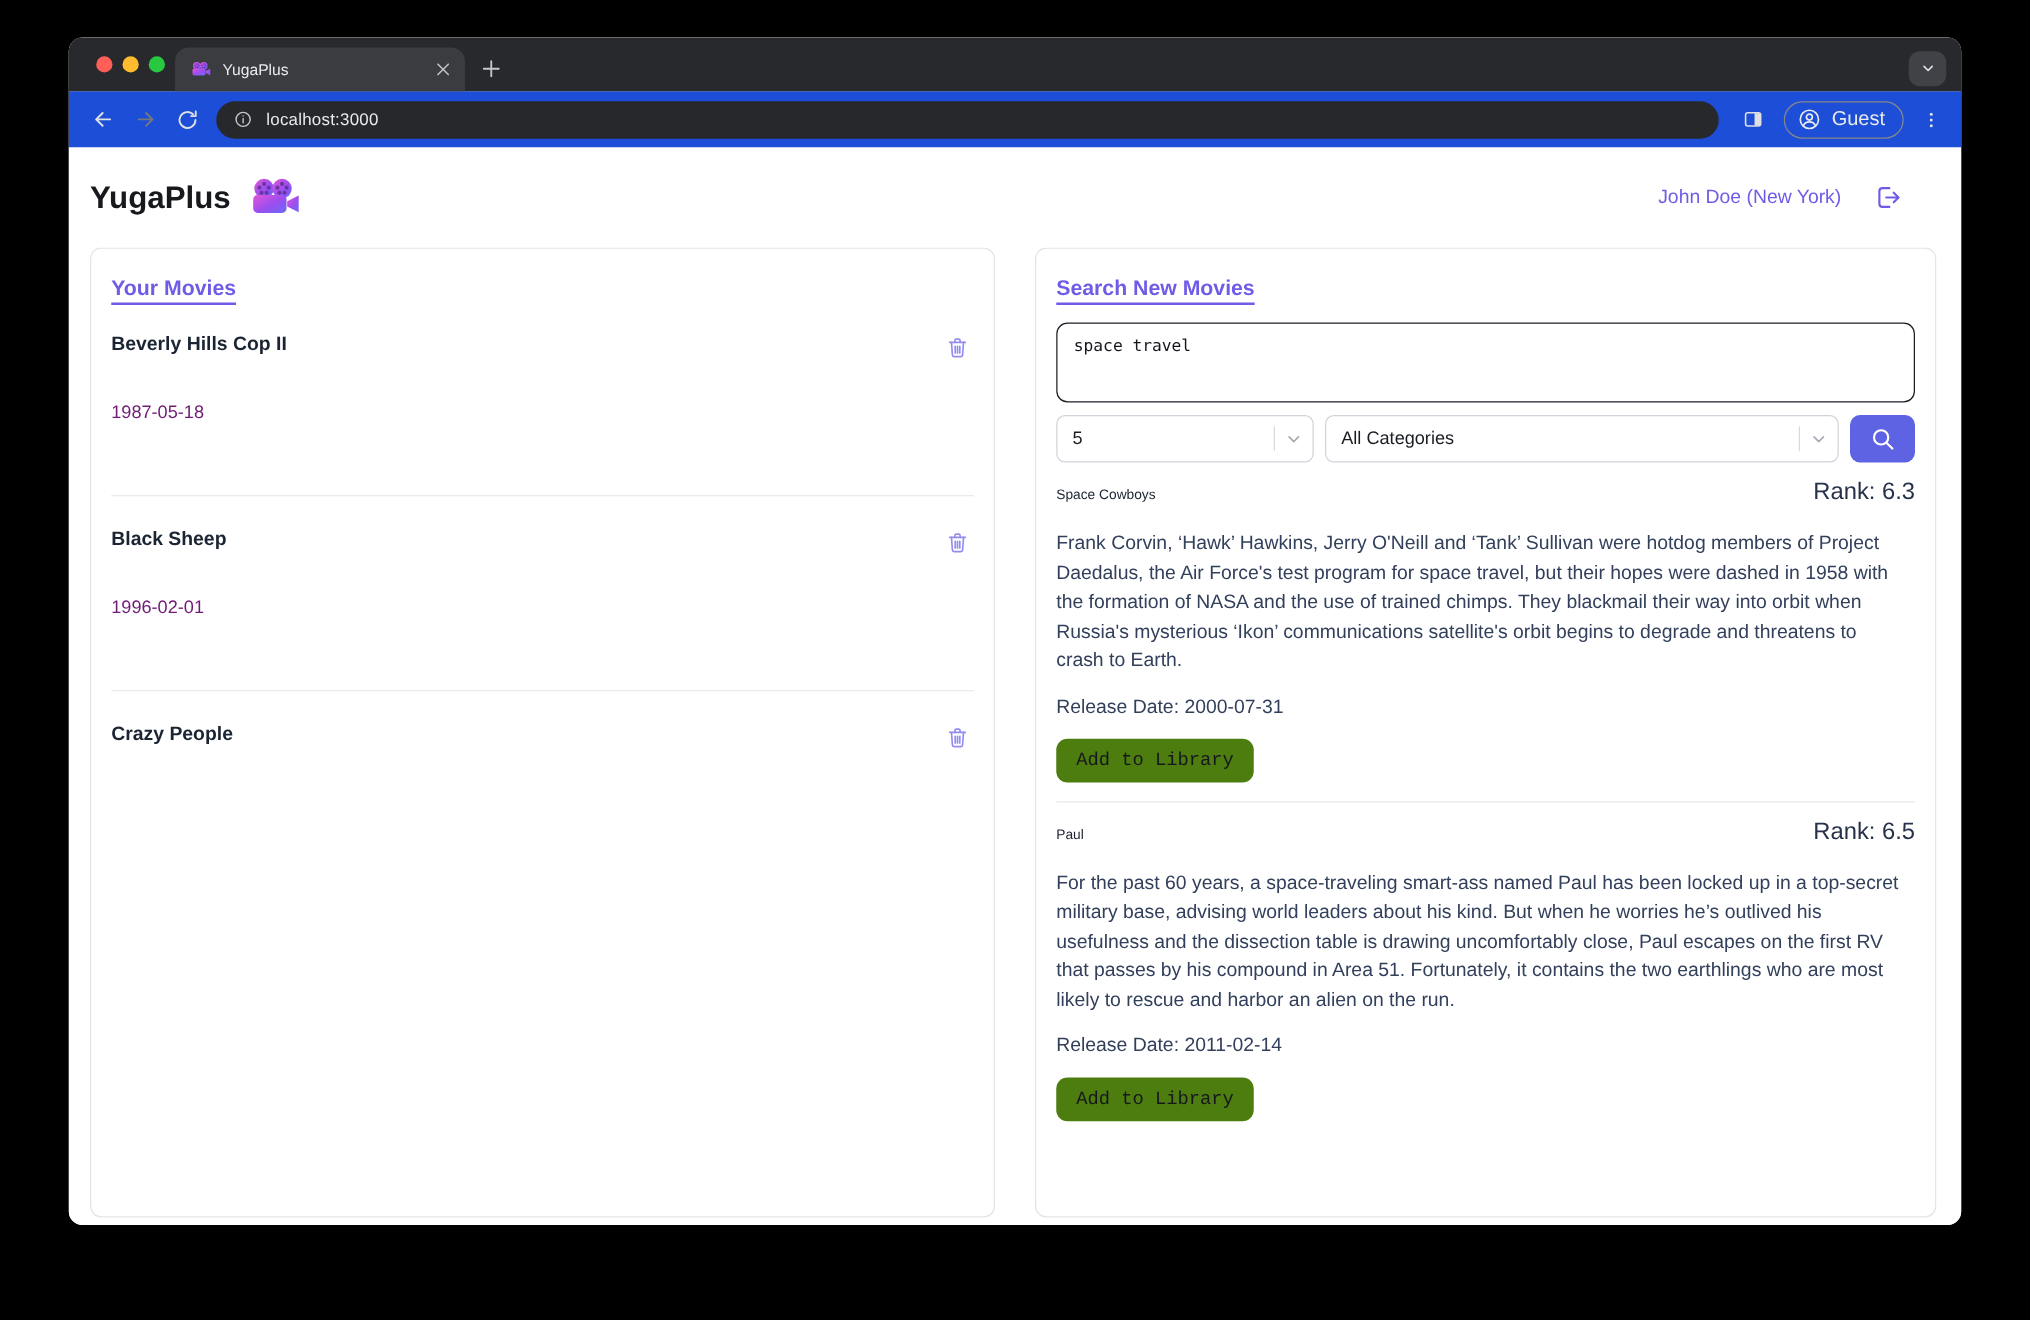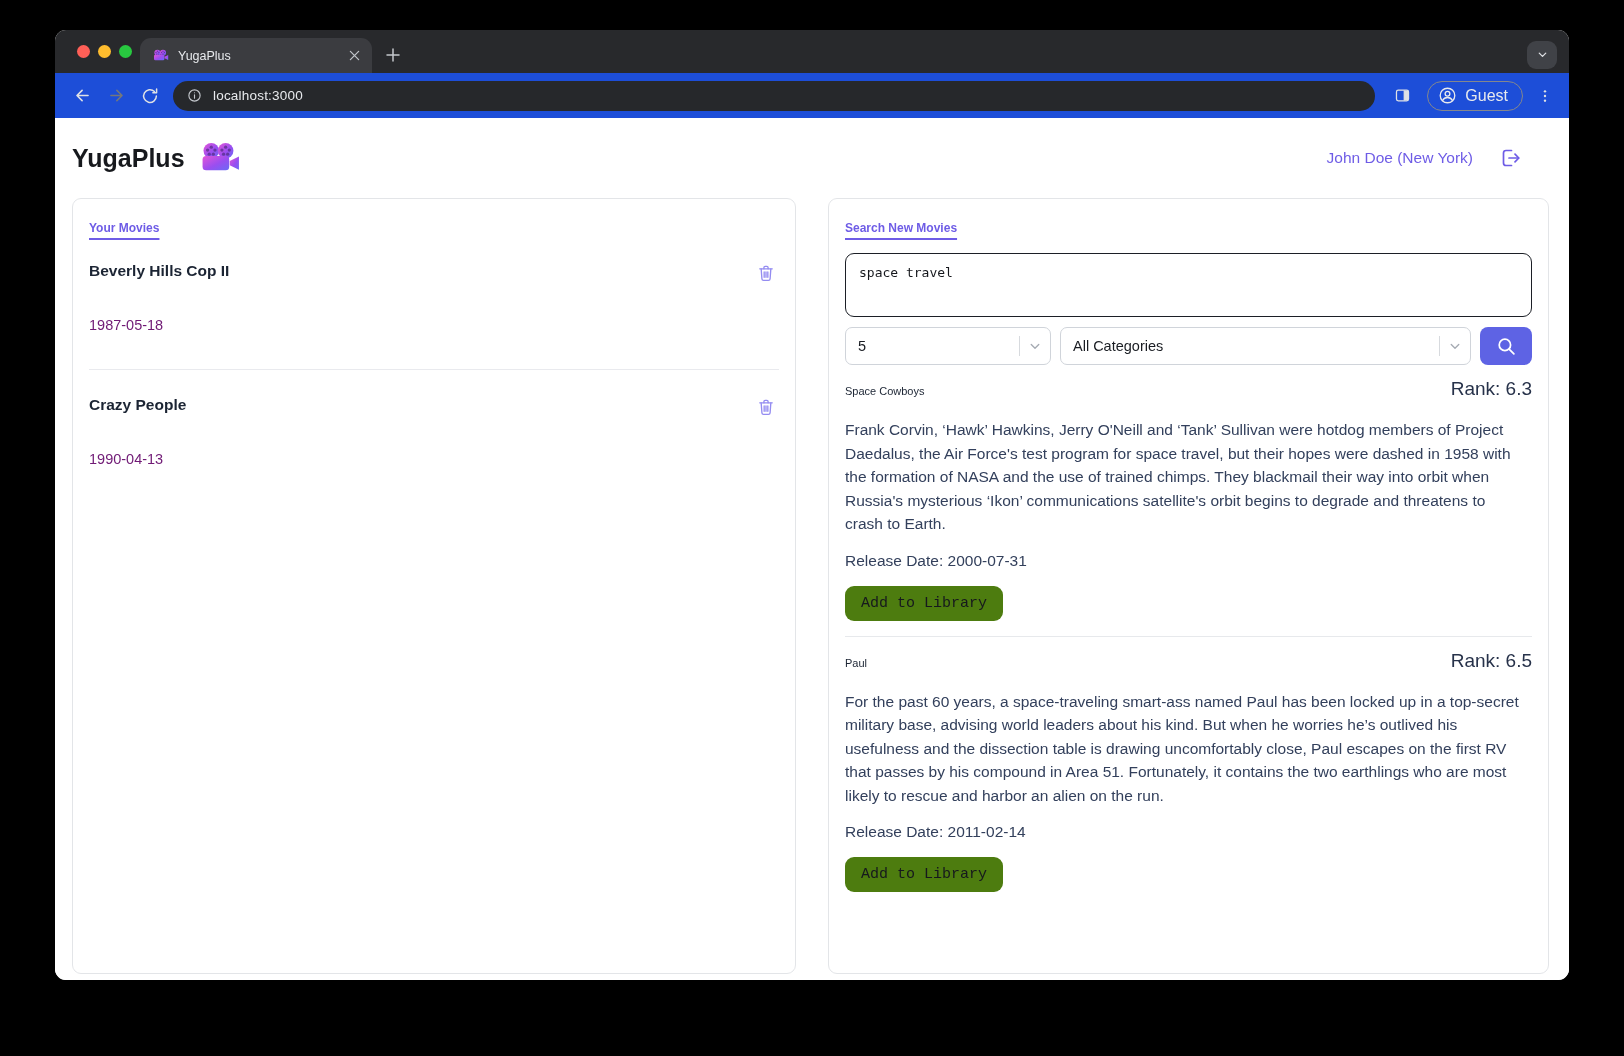--- a/index.html
+++ b/index.html
@@ -38,24 +38,24 @@
   .app-header { height: 80px; flex: none; display: flex; align-items: center; padding: 0 46px 0 17px; }
   .brand { display: flex; align-items: center; gap: 15px; }
   .brand-title { font-size: 25px; font-weight: bold; color: #17191d; }
   .header-right { margin-left: auto; display: flex; align-items: center; gap: 24px; }
   .user-link { color: #6e5ce6; font-size: 15.5px; text-decoration: none; cursor: pointer; }
   .logout-btn { color: #6e5ce6; width: 26px; height: 26px; }
   .content { flex: 1; display: flex; gap: 32px; padding: 0 20px 6px 17px; overflow: hidden; }
   .card { border: 1px solid #e3e5e8; border-radius: 9px; padding: 14px 16px; overflow: hidden; background: #fff; }
   .card.library { width: 724px; flex: none; }
   .card.search-card { flex: 1; }
-  .card-heading { color: #6e5ce6; font-size: 12px; font-weight: bold; margin-top: 8px; display: inline-block;
+  .card-heading { color: #6e5ce6; font-size: 17px; font-weight: bold; margin-top: 8px; display: inline-block;
     text-decoration: underline; text-decoration-thickness: 2px; text-underline-offset: 6px; }
   
-  .movie-item { padding: 26px 0 36px; border-bottom: 1px solid #e9eaee; }
+  .movie-item { padding: 26px 0 58px; border-bottom: 1px solid #e9eaee; }
   .movie-item.last { border-bottom: none; }
   .movie-head { display: flex; align-items: flex-start; justify-content: space-between; }
   .movie-title { font-size: 15.5px; font-weight: bold; color: #1b2433; }
   .trash-btn { color: #948cf1; width: 22px; height: 22px; margin-right: 2px; }
   .movie-date { margin-top: 33px; font-size: 14.5px; color: #701a75; }
   
   .query-box { margin-top: 17px; width: 100%; height: 64px; border: 1px solid #1c1f26; border-radius: 9px;
     padding: 11px 13px; font-family: "DejaVu Sans Mono", monospace; font-size: 13px; color: #15171c; resize: none; display: block; }
   .controls { margin-top: 10px; display: flex; gap: 9px; }
   .select { height: 38px; border: 1px solid #d0d4da; border-radius: 7px; display: flex; align-items: center; padding: 0 6px 0 12px; background: #fff; cursor: pointer; }
@@ -249,34 +249,47 @@
                     <path d="M4.5 7h15"></path>
                     <path d="M9.5 7V5.4c0-.8.6-1.4 1.4-1.4h2.2c.8 0 1.4.6 1.4 1.4V7"></path>
                     <path d="M6.2 7l.9 12c.07 1 .9 1.8 1.9 1.8h6c1 0 1.83-.8 1.9-1.8l.9-12"></path>
                     <path d="M9.8 10.8v6.4 M12 10.8v6.4 M14.2 10.8v6.4"></path>
                   </svg>
               </button>
             </div>
             <div class="movie-date">1987-05-18</div>
           </div>
 
+          <div class="movie-item">
+            <div class="movie-head">
+              <span class="movie-title">Black Sheep</span>
+              <button class="icon-btn trash-btn">
+                <svg width="20" height="20" viewBox="0 0 24 24" fill="none" stroke="currentColor" stroke-width="1.6" stroke-linecap="round" stroke-linejoin="round">
+                    <path d="M4.5 7h15"></path>
+                    <path d="M9.5 7V5.4c0-.8.6-1.4 1.4-1.4h2.2c.8 0 1.4.6 1.4 1.4V7"></path>
+                    <path d="M6.2 7l.9 12c.07 1 .9 1.8 1.9 1.8h6c1 0 1.83-.8 1.9-1.8l.9-12"></path>
+                    <path d="M9.8 10.8v6.4 M12 10.8v6.4 M14.2 10.8v6.4"></path>
+                  </svg>
+              </button>
+            </div>
+            <div class="movie-date">1996-02-01</div>
+          </div>
 
           <div class="movie-item last">
             <div class="movie-head">
               <span class="movie-title">Crazy People</span>
               <button class="icon-btn trash-btn">
                 <svg width="20" height="20" viewBox="0 0 24 24" fill="none" stroke="currentColor" stroke-width="1.6" stroke-linecap="round" stroke-linejoin="round">
                     <path d="M4.5 7h15"></path>
                     <path d="M9.5 7V5.4c0-.8.6-1.4 1.4-1.4h2.2c.8 0 1.4.6 1.4 1.4V7"></path>
                     <path d="M6.2 7l.9 12c.07 1 .9 1.8 1.9 1.8h6c1 0 1.83-.8 1.9-1.8l.9-12"></path>
                     <path d="M9.8 10.8v6.4 M12 10.8v6.4 M14.2 10.8v6.4"></path>
                   </svg>
               </button>
             </div>
-            <div class="movie-date">1990-04-13</div>
           </div>
         </section>
 
         <section class="card search-card">
           <h2 class="card-heading">Search New Movies</h2>
 
           <textarea class="query-box" spellcheck="false" style="">space travel</textarea>
 
           <div class="controls">
             <div class="select select-limit">

